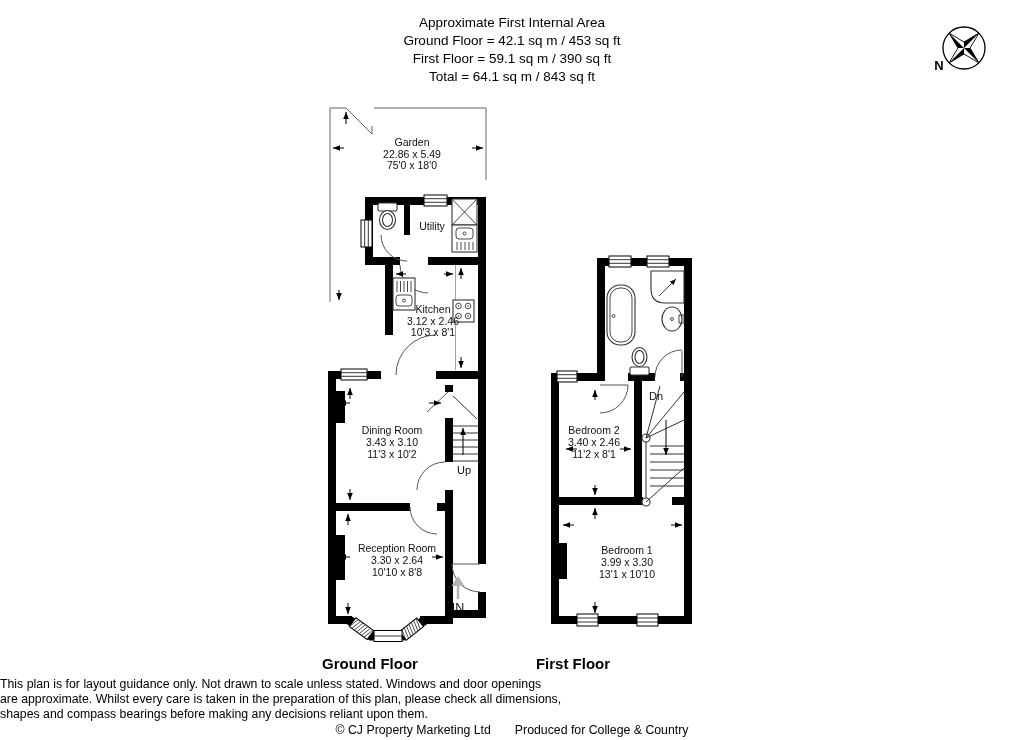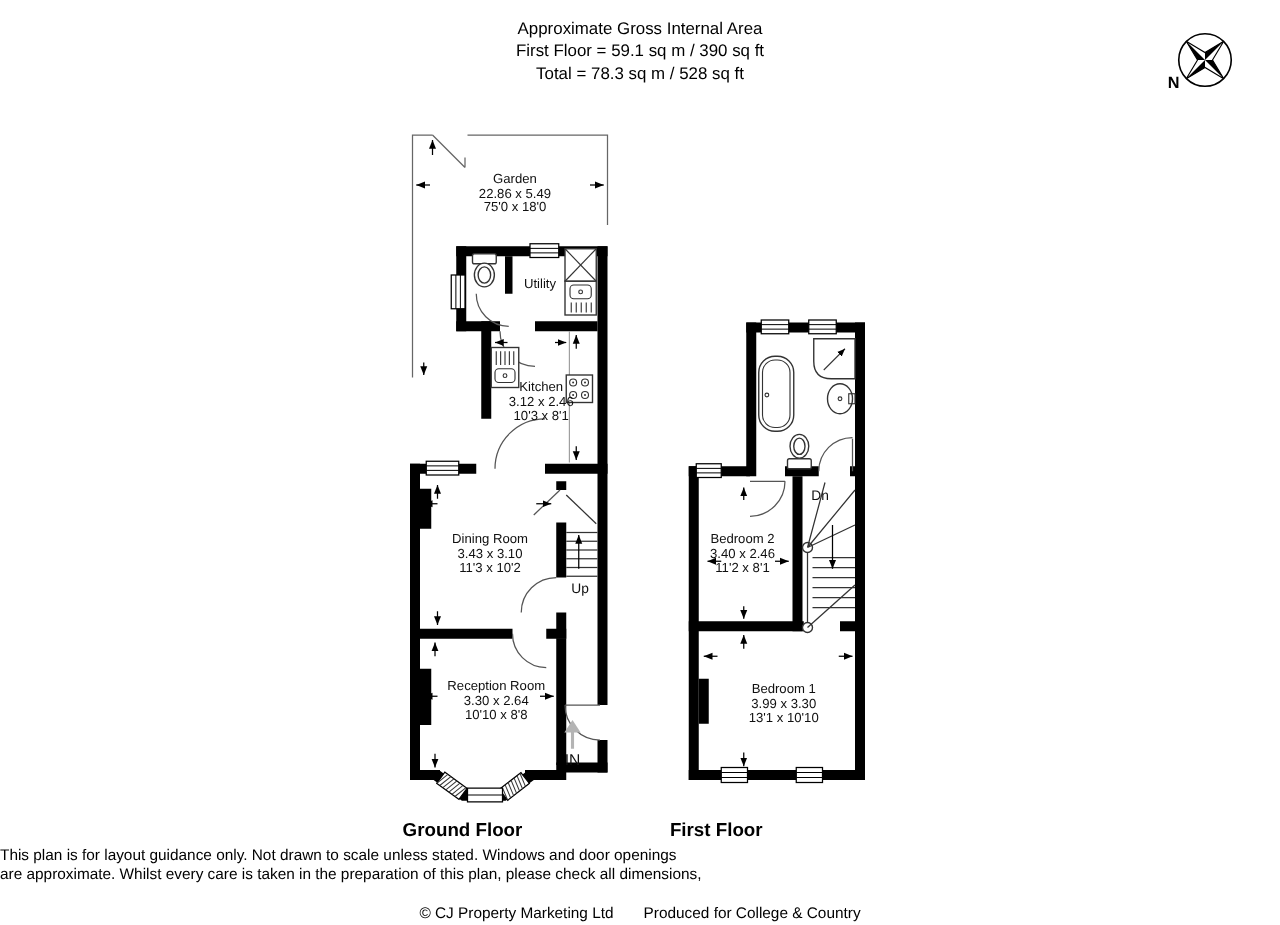--- a/index.html
+++ b/index.html
@@ -27,23 +27,24 @@
   .flr{font-size:15px;font-weight:bold;fill:#000;text-anchor:middle;}
   .north{font-size:13px;font-weight:bold;fill:#000;text-anchor:middle;}
   .hatch line{stroke:#333;stroke-width:0.8;}
 </style>
 </head>
 <body>
 
 <div class="page">
 
   <div class="hdr">
-    <div>Approximate Gross Internal Area</div>
+    <div>Approximate First Internal Area</div>
+    <div>Ground Floor = 42.1 sq m / 453 sq ft</div>
     <div>First Floor = 59.1 sq m / 390 sq ft</div>
-    <div>Total = 78.3 sq m / 528 sq ft</div>
+    <div>Total = 64.1 sq m / 843 sq ft</div>
   </div>
 
   <svg class="plan" viewBox="0 0 1024 740">
     <defs>
       <marker id="arr" markerWidth="9" markerHeight="9" refX="7" refY="4" orient="auto">
         <path d="M0,1.2 L7,4 L0,6.8 Z" fill="#000"></path>
       </marker>
     </defs>
 
     <g>
@@ -351,19 +352,20 @@
       <circle cx="964" cy="48" r="21" fill="#fff" stroke="#000" stroke-width="1.3"></circle>
       <path d="M979,33 L970,48 L979,63 L964,54 L949,63 L958,48 L949,33 L964,42 Z" fill="#fff" stroke="#000" stroke-width="0.9"></path>
       <path d="M979,33 L964,42 L964,48 Z M979,63 L970,48 L964,48 Z M949,63 L964,54 L964,48 Z M949,33 L958,48 L964,48 Z" fill="#000"></path>
       <text class="north" x="939" y="70">N</text>
     </g>
   </svg>
 
   <div class="ftr">
     <div>This plan is for layout guidance only. Not drawn to scale unless stated. Windows and door openings</div>
     <div>are approximate. Whilst every care is taken in the preparation of this plan, please check all dimensions,</div>
+    <div>shapes and compass bearings before making any decisions reliant upon them.</div>
   </div>
   <div class="cpy">
     <span>© CJ Property Marketing Ltd</span>
     <span>Produced for College &amp; Country</span>
   </div>
 
 </div>
 
 </body></html>

